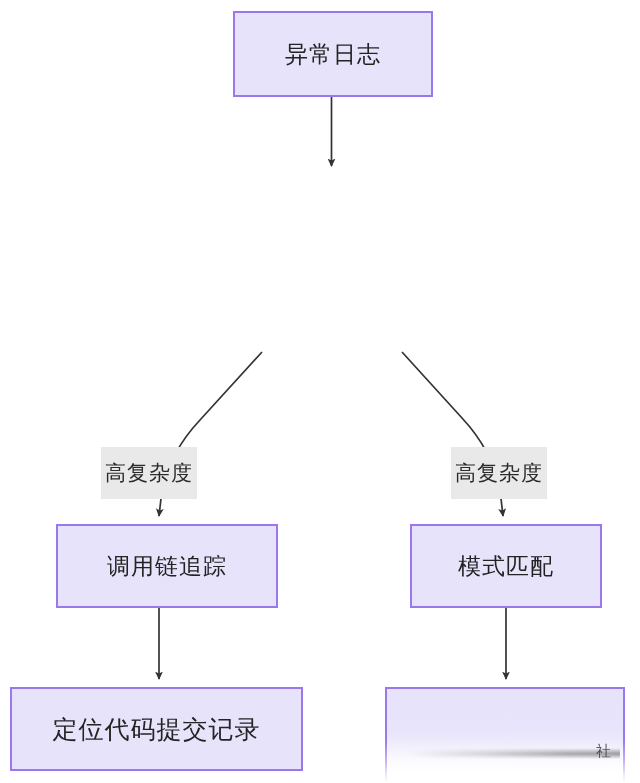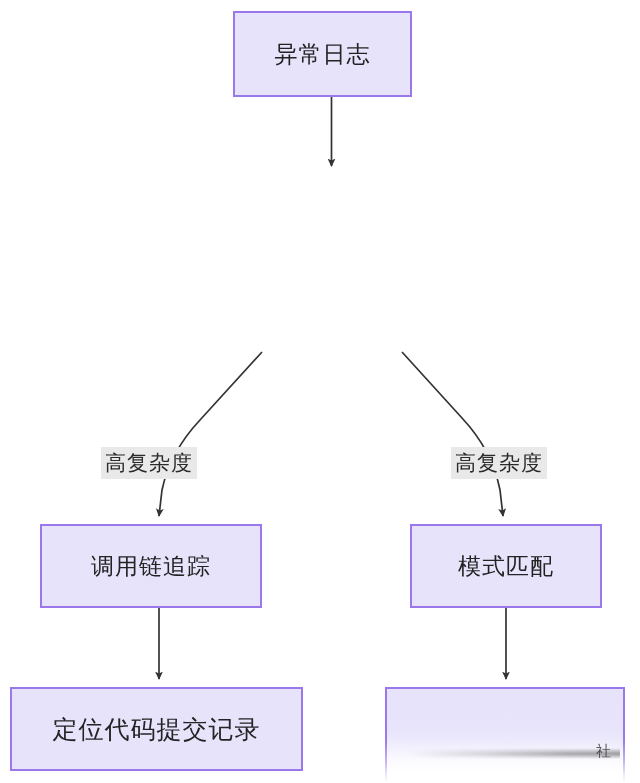--- a/index.html
+++ b/index.html
@@ -40,32 +40,32 @@
     z-index: 3;
   }
   .node-label {
     display: block;
     line-height: 1;
   }
   
   #node-exception-log {
     left: 233px;
     top: 11px;
-    width: 179px;
+    width: 200px;
     height: 86px;
   }
   #node-locate-commit {
     left: 10px;
     top: 687px;
     width: 293px;
     height: 84px;
     font-size: 25px;
   }
   #node-call-chain {
-    left: 40px;
+    left: 56px;
     top: 524px;
     width: 222px;
     height: 84px;
   }
   #node-pattern-match {
     left: 410px;
     top: 524px;
     width: 192px;
     height: 84px;
   }
@@ -123,21 +123,21 @@
     white-space: nowrap;
     z-index: 1;
   }
   
   .edge-label {
     position: absolute;
     background: #e9e9e9;
     color: #2b2b2b;
     font-size: 21px;
     letter-spacing: 1px;
-    padding: 2px 4px;
+    padding: 12px 4px;
     white-space: nowrap;
     z-index: 4;
   }
   #edge-label-high-complexity {
     left: 101px;
     top: 447px;
   }
   #edge-label-simple-mode {
     left: 451px;
     top: 447px;

